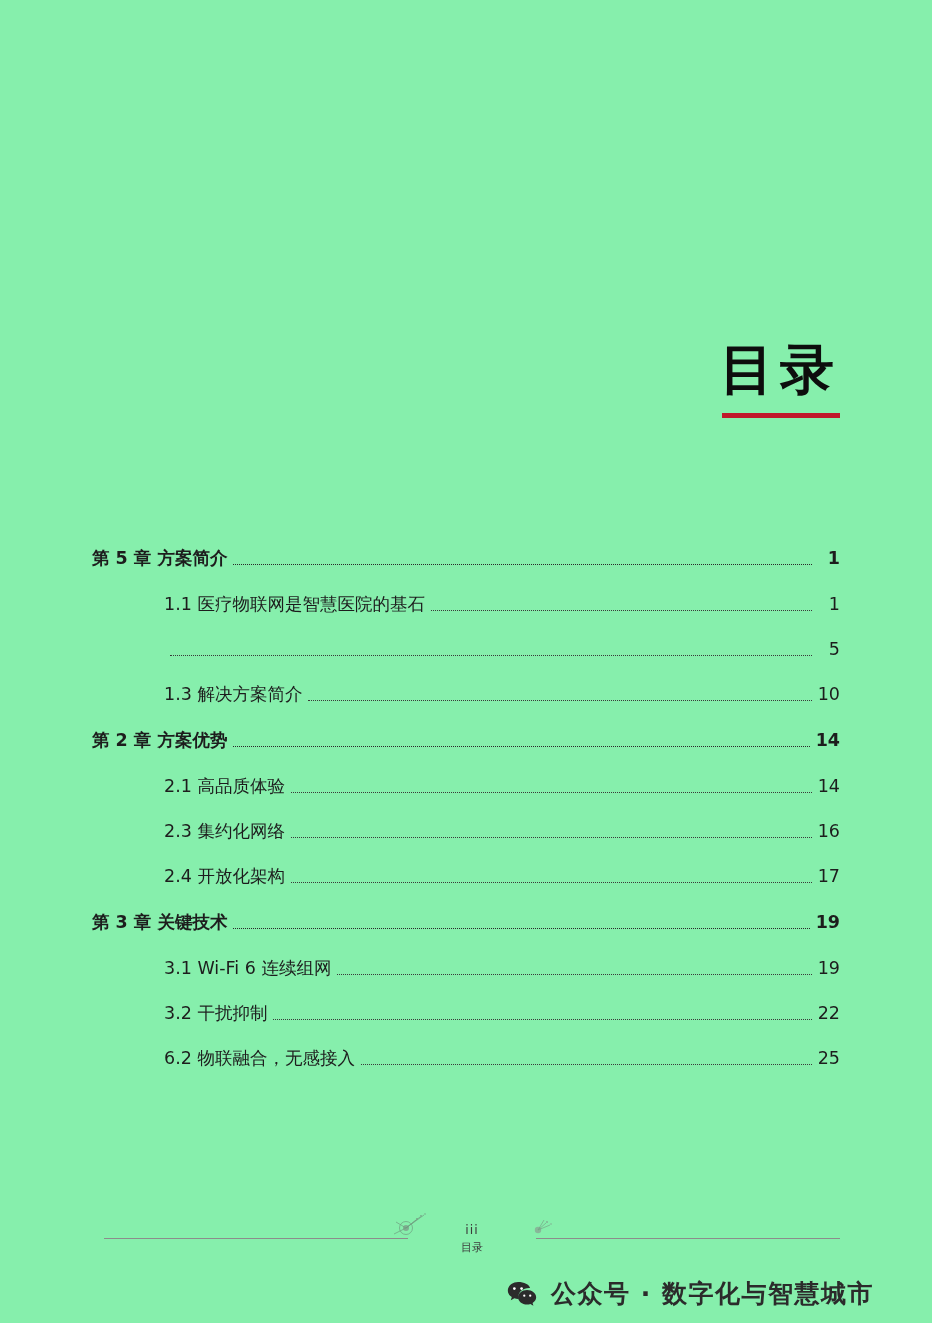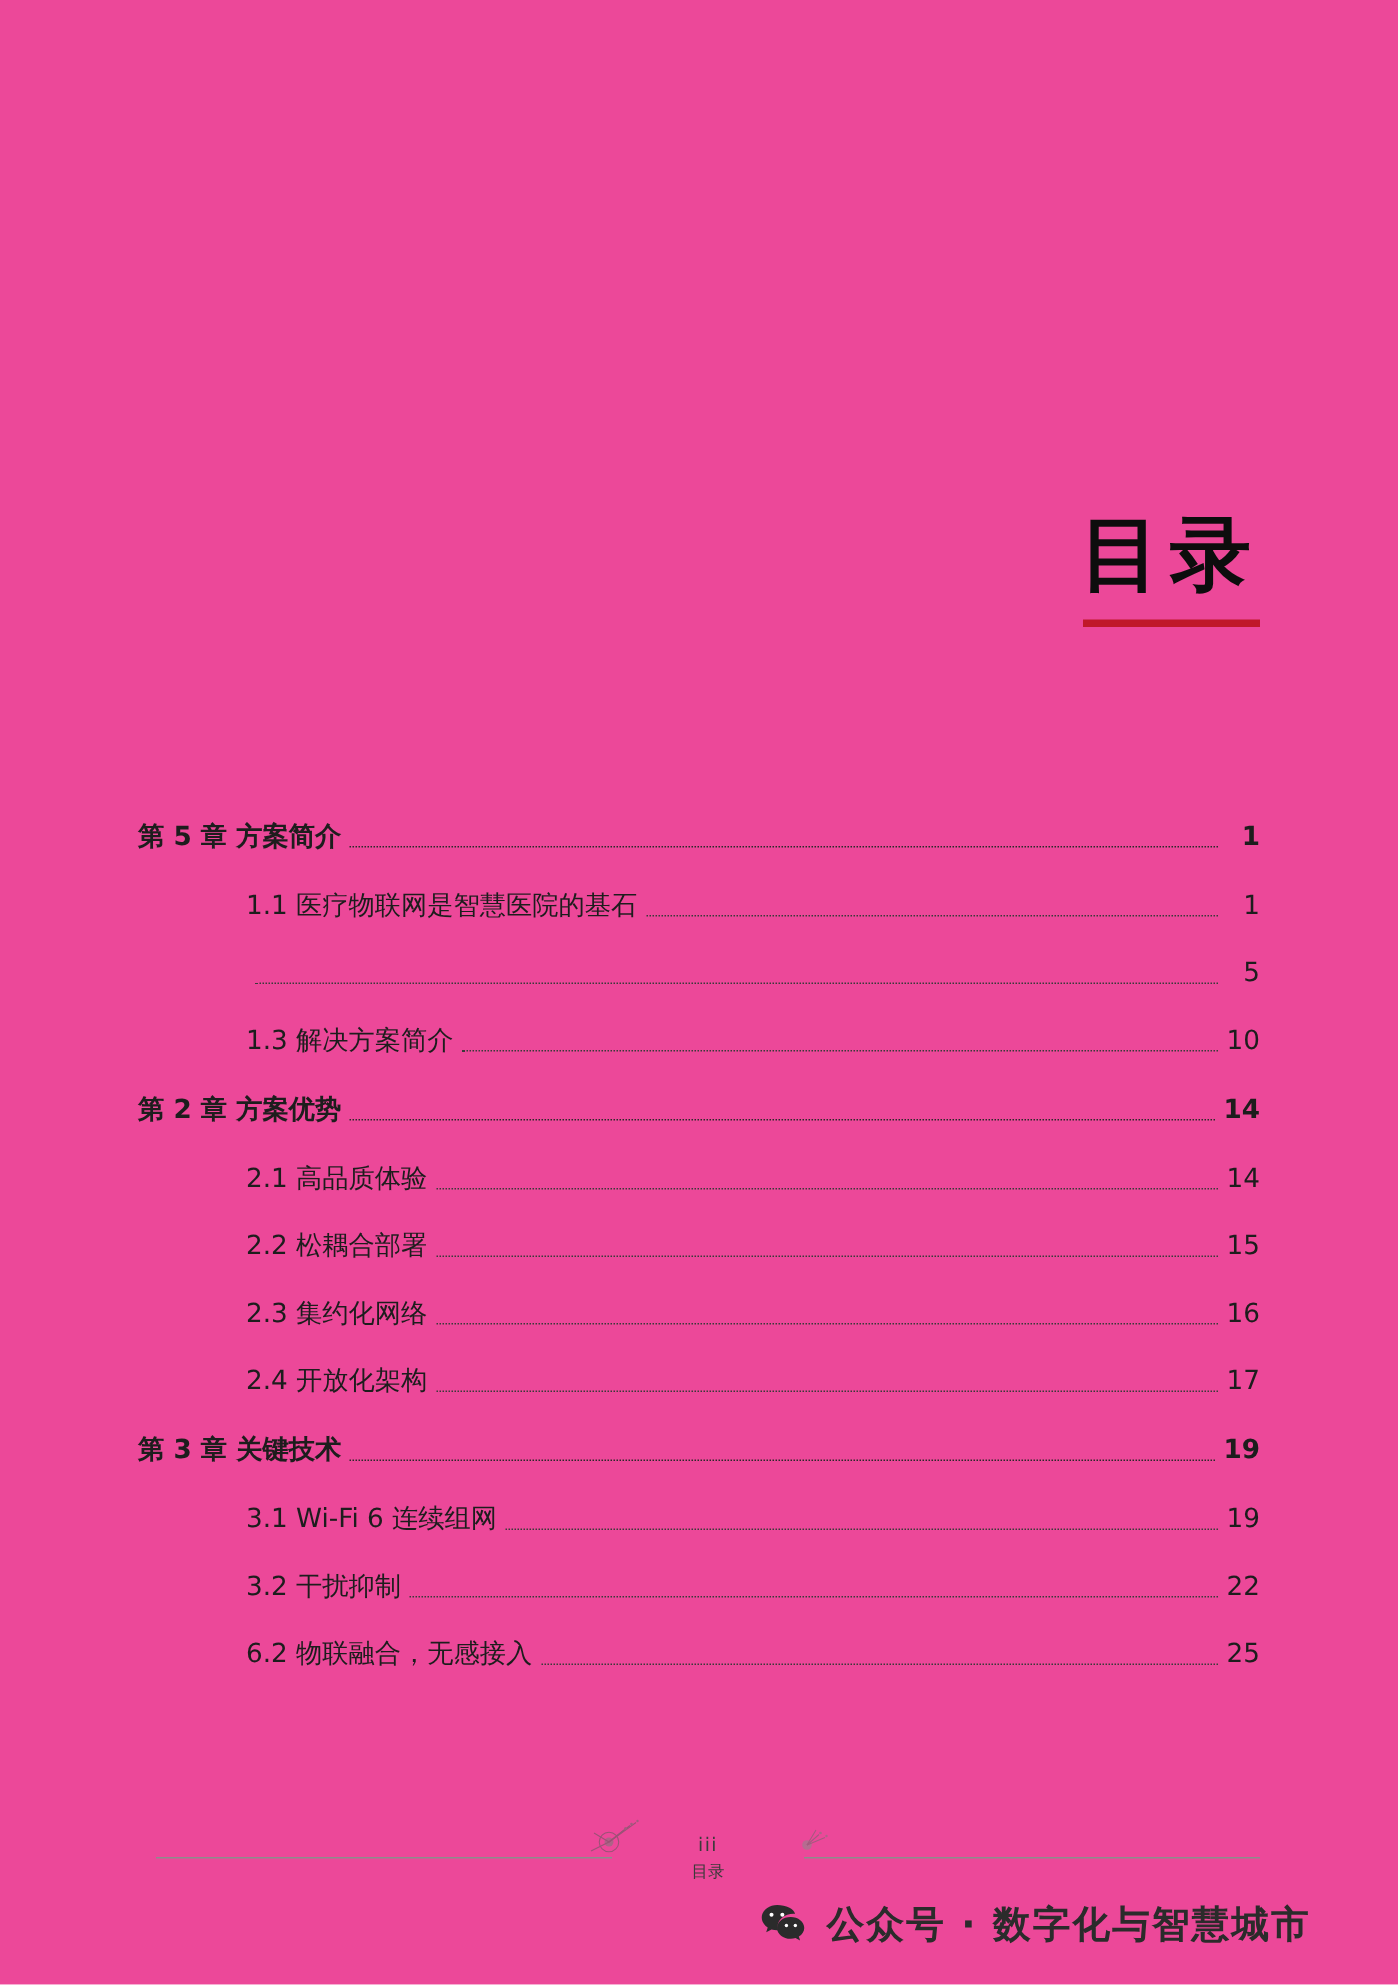--- a/index.html
+++ b/index.html
@@ -11,21 +11,21 @@
     width: 932px;
     height: 1323px;
     position: relative;
     font-family: "Liberation Sans", sans-serif;
     color: #1a1a1a;
     overflow: hidden;
   }
   .page {
     position: absolute;
     inset: 0;
-    background: #ec4899;
+    background: #86efac;
   }
 
   
   .toc-title-wrap {
     position: absolute;
     top: 340px;
     right: 92px;
     text-align: right;
   }
   .toc-title {
@@ -128,23 +128,22 @@
     top: -10px;
     opacity: 0.55;
   }
   .deco.left { left: -24px; }
   .deco.right { right: -34px; }
 
   
   .watermark {
     position: absolute;
     right: 58px;
-    bottom: 24px;
-    display: flex;
-    align-items: center;
+    bottom: 12px;
+    display: flex;
     gap: 12px;
   }
   .wechat-icon {
     width: 34px;
     height: 34px;
     flex: 0 0 auto;
   }
   .watermark-text {
     font-size: 25px;
     font-weight: bold;
@@ -186,25 +185,20 @@
       </div>
       <div class="toc-row level1">
         <span class="toc-label">第 2 章  方案优势</span>
         <span class="toc-leader"></span>
         <span class="toc-page">14</span>
       </div>
       <div class="toc-row level2">
         <span class="toc-label">2.1  高品质体验</span>
         <span class="toc-leader"></span>
         <span class="toc-page">14</span>
-      </div>
-      <div class="toc-row level2">
-        <span class="toc-label">2.2  松耦合部署</span>
-        <span class="toc-leader"></span>
-        <span class="toc-page">15</span>
       </div>
       <div class="toc-row level2">
         <span class="toc-label">2.3  集约化网络</span>
         <span class="toc-leader"></span>
         <span class="toc-page">16</span>
       </div>
       <div class="toc-row level2">
         <span class="toc-label">2.4  开放化架构</span>
         <span class="toc-leader"></span>
         <span class="toc-page">17</span>

